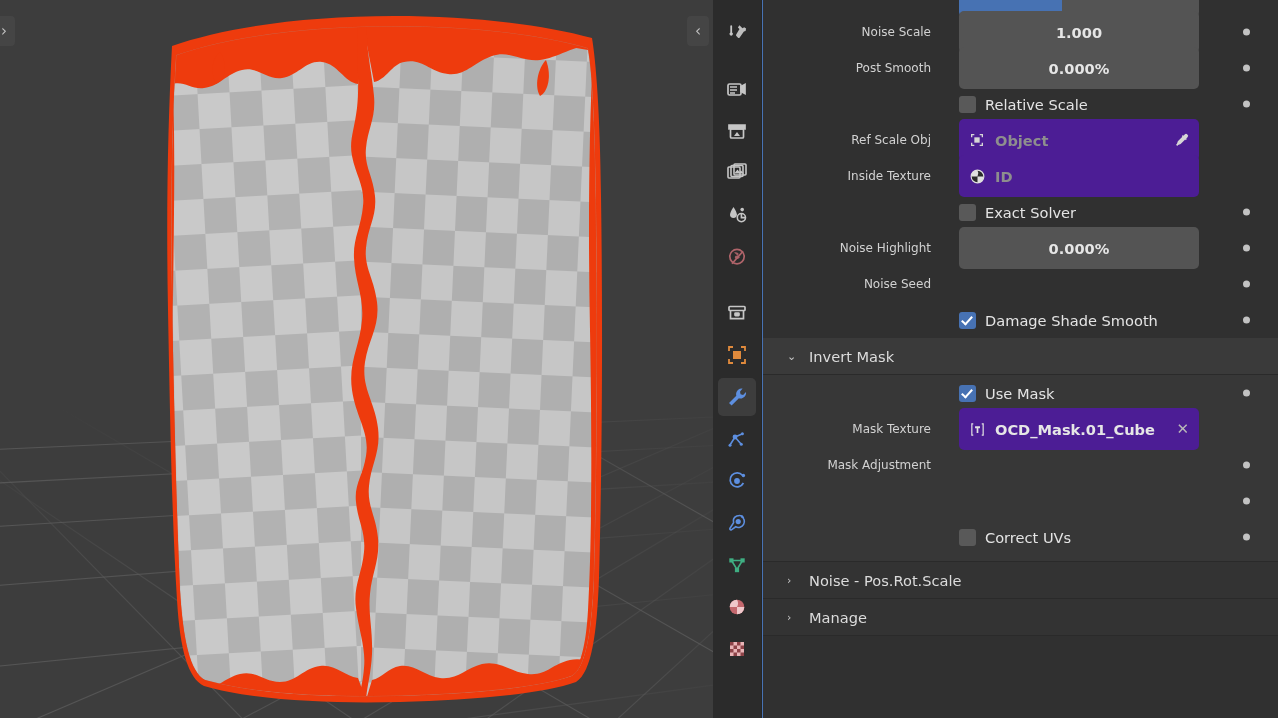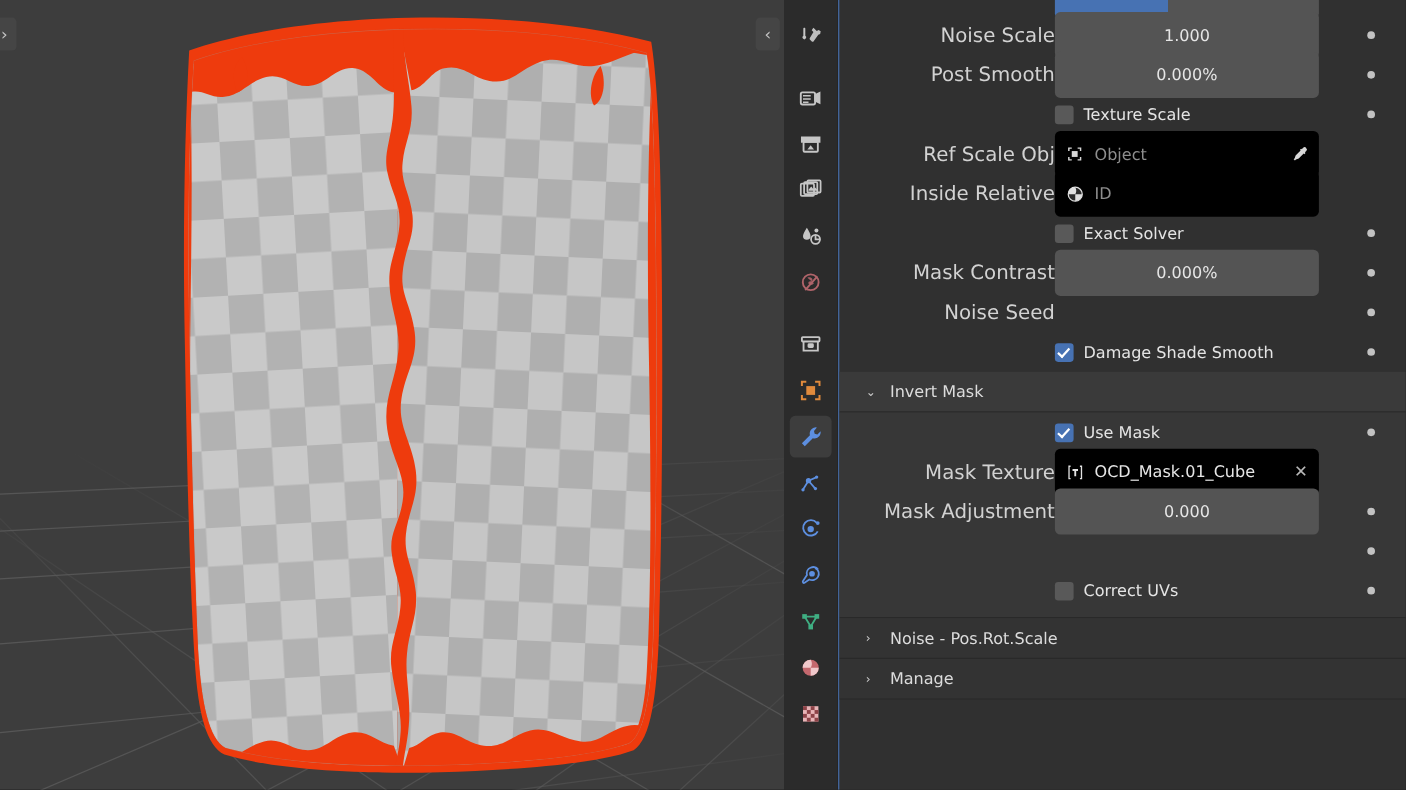--- a/index.html
+++ b/index.html
@@ -55,40 +55,40 @@
     flex:1 1 auto;position:relative;background:#303030;
     border-left:1px solid #4772b3;
     box-sizing:border-box;overflow:hidden;
   }
   #propinner{position:absolute;left:0;top:0;right:0;}
 
   .row{
     height:36px;display:flex;align-items:center;position:relative;
   }
   .lbl{
-    width:196px;text-align:right;padding-right:0;box-sizing:border-box;
-    color:#d2d2d2;font-size:18px;white-space:nowrap;
+    width:196px;text-align:right;padding-right:28px;box-sizing:border-box;
+    color:#d2d2d2;font-size:12px;white-space:nowrap;
   }
   .ctl{width:240px;position:relative;}
   .deco{
     position:absolute;left:480px;top:50%;transform:translateY(-50%);
     width:7px;height:7px;border-radius:50%;background:#c2c2c2;cursor:pointer;
   }
 
   .field{
     height:42px;border-radius:5px;background:#545454;
     color:#e6e6e6;font-size:14.6px;
     display:flex;align-items:center;justify-content:center;
-    cursor:ew-resize;user-select:none;
+    cursor:ew-resize;user-select:none;font-weight:bold;
   }
   .field.slider{
     background:linear-gradient(to right,#4772b3 0 43%,#545454 43% 100%);
   }
   .field.dark{
-    background:#000000;justify-content:flex-start;padding:0 8px;
+    background:#4c1d95;justify-content:flex-start;padding:0 8px;
     box-sizing:border-box;cursor:pointer;
   }
   .field.dark .ph{color:#8e8e8e;font-size:14.6px;margin-left:8px;}
   .field.dark .txt{color:#e6e6e6;font-size:14.6px;margin-left:8px;flex:1;}
 
   .cbrow{display:flex;align-items:center;}
   .cb{
     width:17px;height:17px;border-radius:3px;background:#595959;
     flex:0 0 17px;cursor:pointer;position:relative;
   }
@@ -512,21 +512,21 @@
           <div class="ctl">
               <div class="field">0.000%</div>
             </div>
           <div class="deco"></div>
         </div>
 
         <div class="row">
           <div class="lbl"></div>
           <div class="ctl cbrow">
             <div class="cb"></div>
-            <div class="cblabel">Texture Scale</div>
+            <div class="cblabel">Relative Scale</div>
           </div>
           <div class="deco"></div>
         </div>
 
         <div class="row">
           <div class="lbl">Ref Scale Obj</div>
           <div class="ctl">
             <div class="field dark">
               <span class="icosq">
                 <svg width="16" height="16" viewBox="0 0 24 24" fill="none" stroke="#d6d6d6" stroke-width="2">
@@ -538,21 +538,21 @@
               <span class="eyedrop">
                 <svg width="17" height="17" viewBox="0 0 24 24" fill="#d6d6d6">
                   <path d="M18.8 3.4a2.6 2.6 0 0 0-3.7 0l-1.8 1.8-.8-.8-1.5 1.5.8.8-6.4 6.4-1.2 3.6-1.3 1.3 1.6 1.6 1.3-1.3 3.6-1.2 6.4-6.4.8.8 1.5-1.5-.8-.8 1.8-1.8a2.6 2.6 0 0 0-.3-3.9z"></path>
                 </svg>
               </span>
             </div>
           </div>
         </div>
 
         <div class="row">
-          <div class="lbl">Inside Relative</div>
+          <div class="lbl">Inside Texture</div>
           <div class="ctl">
             <div class="field dark">
               <span class="icosq">
                 <svg width="17" height="17" viewBox="0 0 24 24">
                   <circle cx="12" cy="12" r="9" fill="#2b2b2b" stroke="#e0e0e0" stroke-width="1.6"></circle>
                   <path d="M12 3a9 9 0 0 1 0 9H3a9 9 0 0 1 9-9z" fill="#e0e0e0"></path>
                   <path d="M12 12h9a9 9 0 0 1-9 9z" fill="#e0e0e0"></path>
                 </svg>
               </span>
               <span class="ph">ID</span>
@@ -564,21 +564,21 @@
           <div class="lbl"></div>
           <div class="ctl cbrow">
             <div class="cb"></div>
             <div class="cblabel">Exact Solver</div>
           </div>
           <div class="deco"></div>
         </div>
 
 
         <div class="row">
-          <div class="lbl">Mask Contrast</div>
+          <div class="lbl">Noise Highlight</div>
           <div class="ctl">
               <div class="field">0.000%</div>
             </div>
           <div class="deco"></div>
         </div>
 
         <div class="row">
           <div class="lbl">Noise Seed</div>
           <div class="deco"></div>
         </div>
@@ -621,23 +621,20 @@
                   </svg>
                 </span>
                 <span class="txt">OCD_Mask.01_Cube</span>
                 <span class="xbtn">✕</span>
               </div>
             </div>
           </div>
 
           <div class="row">
             <div class="lbl">Mask Adjustment</div>
-            <div class="ctl">
-                <div class="field">0.000</div>
-              </div>
             <div class="deco"></div>
           </div>
 
           <div class="row">
             <div class="lbl"></div>
             <div class="deco"></div>
           </div>
 
           <div class="row">
             <div class="lbl"></div>

